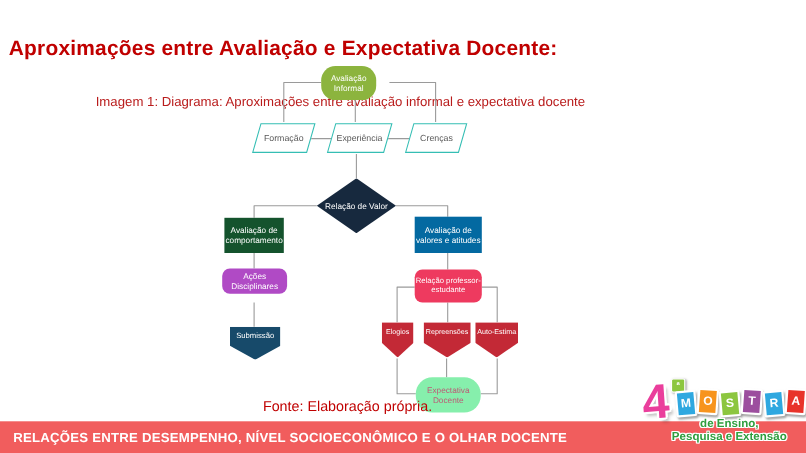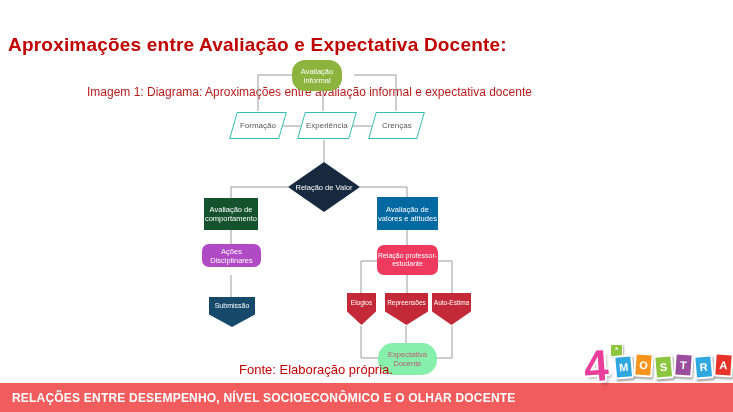--- a/index.html
+++ b/index.html
@@ -164,13 +164,17 @@
   <div class="logo-number">4</div>
   <div class="logo-ordinal">ª</div>
   <div class="tiles">
     <span class="tile" style="background: rgb(47, 168, 224);">M</span>
     <span class="tile" style="background: rgb(247, 148, 29);">O</span>
     <span class="tile" style="background: rgb(140, 198, 63);">S</span>
     <span class="tile" style="background: rgb(156, 78, 158);">T</span>
     <span class="tile" style="background: rgb(47, 168, 224);">R</span>
     <span class="tile" style="background: rgb(232, 51, 42);">A</span>
   </div>
+  <div class="tagline">
+    <div>de Ensino,</div>
+    <div>Pesquisa e Extensão</div>
+  </div>
 </div>
 
 </body></html>

